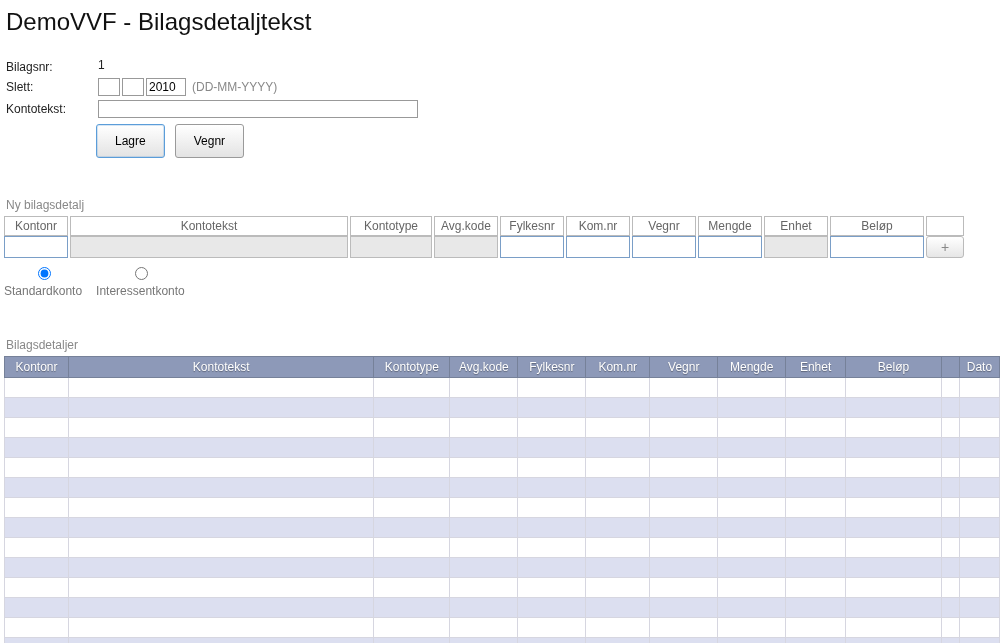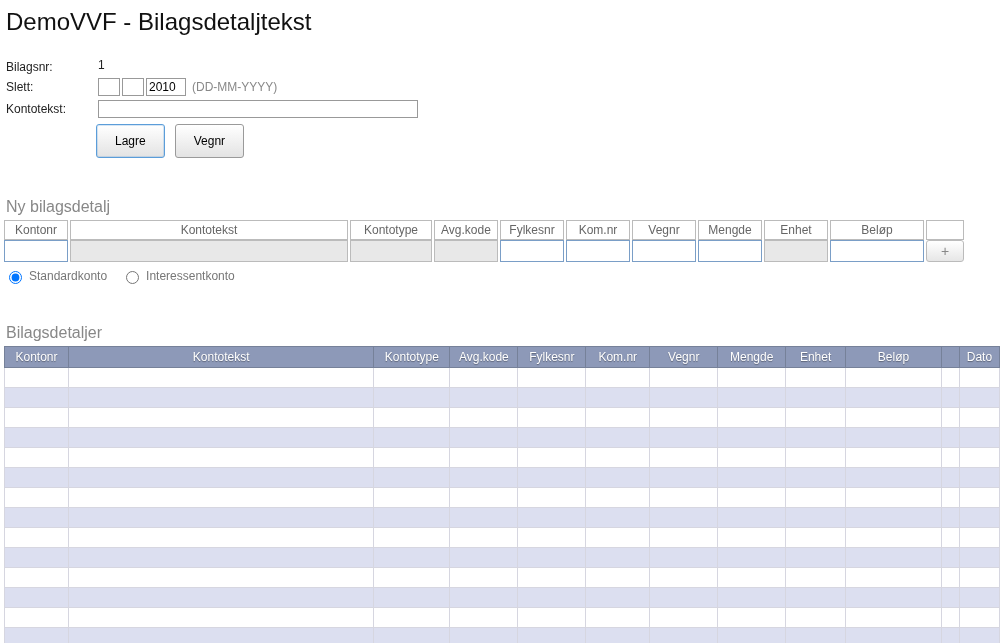--- a/index.html
+++ b/index.html
@@ -41,21 +41,21 @@
     border-radius: 3px;
     background: linear-gradient(#ffffff, #e3e3e3);
     cursor: pointer;
   }
   button.btn.primary {
     border: 1px solid #5b9dd9;
     box-shadow: 0 0 0 1px rgba(91,157,217,.25) inset;
   }
 
   h2.section {
-    font-size: 16px;
+    font-size: 12px;
     font-weight: 400;
     color: #888;
     margin: 40px 0 4px 2px;
   }
 
   
   .entry-head, .entry-row {
     display: grid;
     grid-template-columns: 64px 278px 82px 64px 64px 64px 64px 64px 64px 94px 38px;
     gap: 2px;
@@ -89,21 +89,21 @@
 
   .below-entry {
     display: flex;
     justify-content: space-between;
     align-items: center;
     margin-top: 6px;
     color: #777;
     width: 930px;
   }
   .below-entry .radios { display: flex; gap: 14px; align-items: center; }
-  .below-entry .radios label { display: flex; gap: 4px; align-items: center; }
+  .below-entry .radios label { display: flex; gap: 4px; align-items: center; flex-direction: column; }
   .detail-text { display: flex; gap: 6px; align-items: center; }
   .detail-text input { width: 224px; height: 18px; border: 1px solid #999; }
 
   
   table.detail {
     width: 996px;
     border-collapse: collapse;
     margin-top: 2px;
     font-size: 12px;
   }

